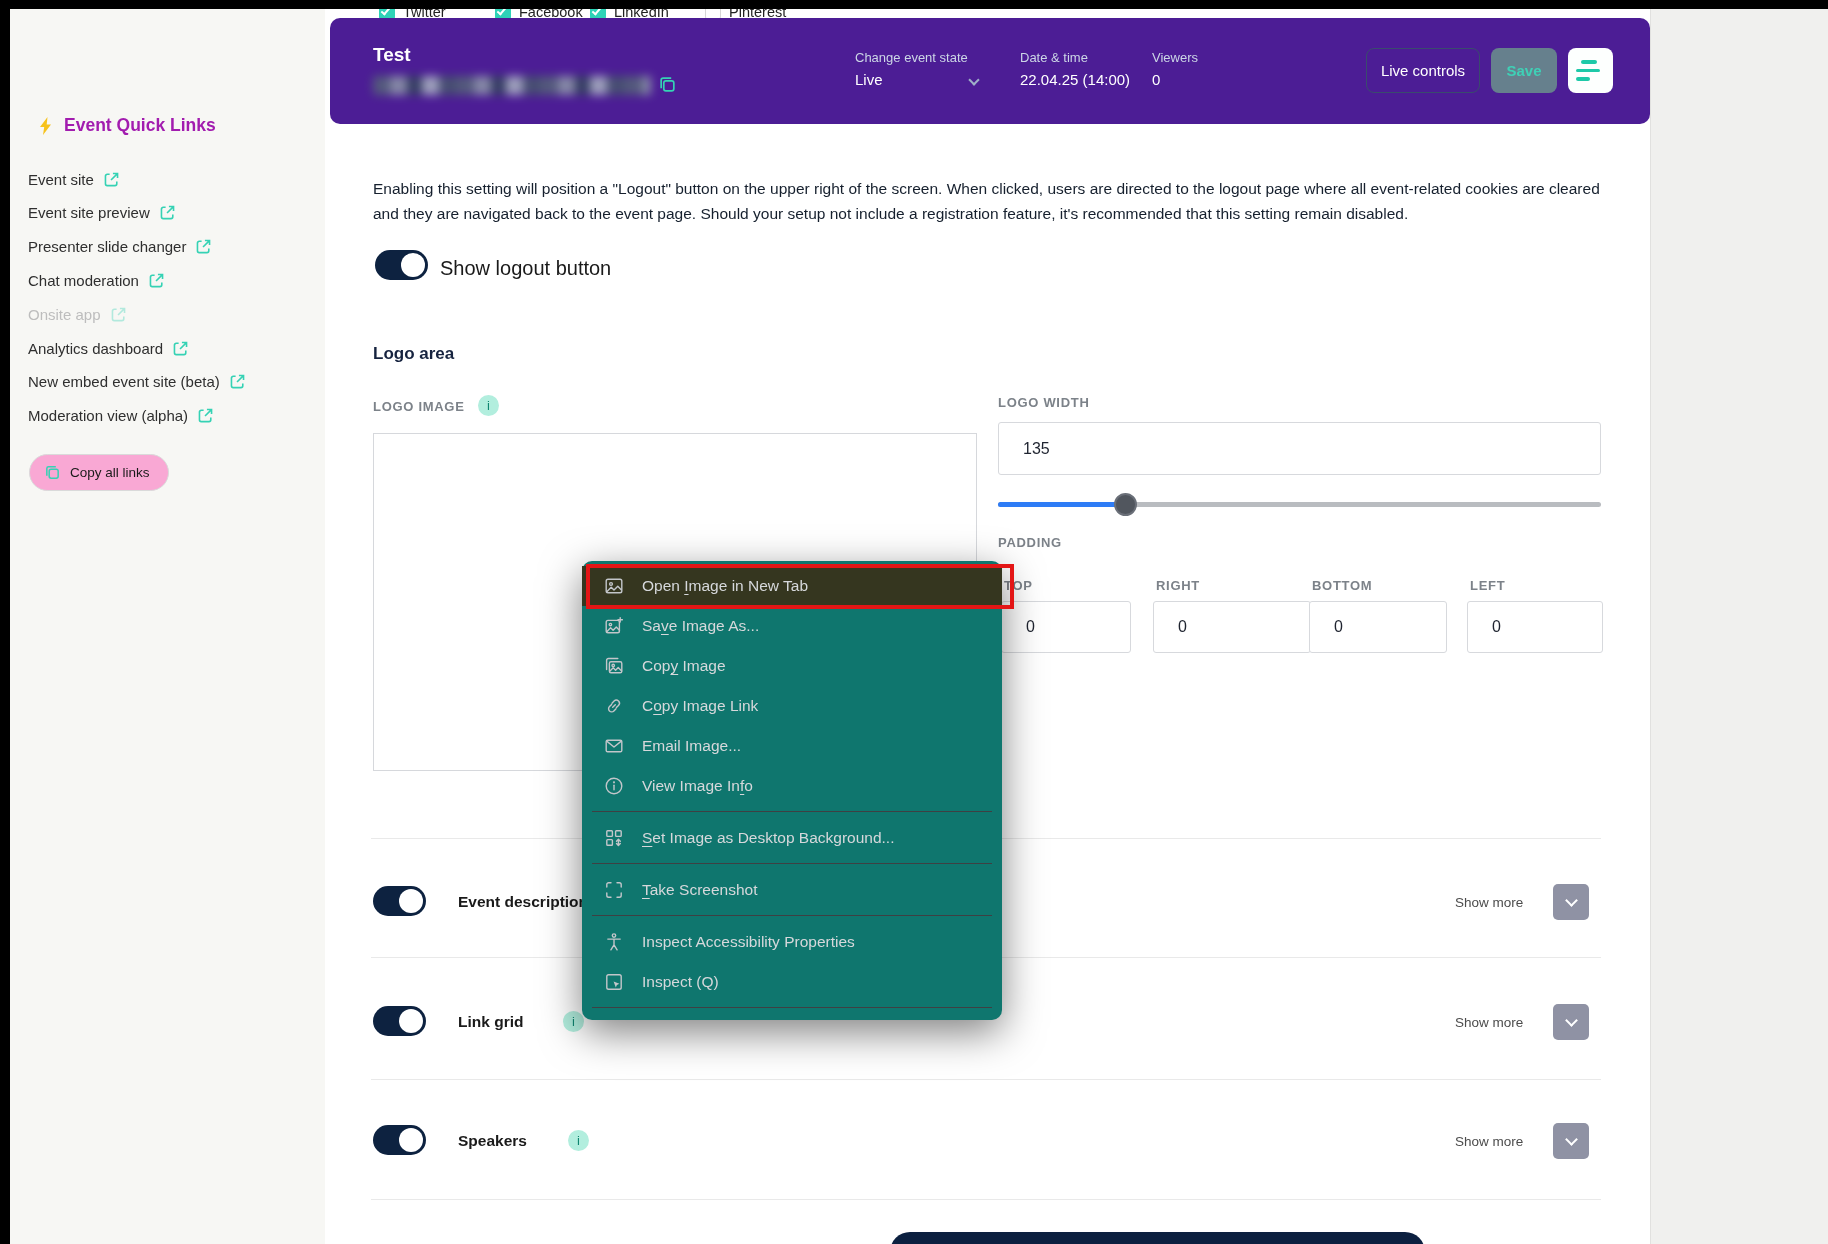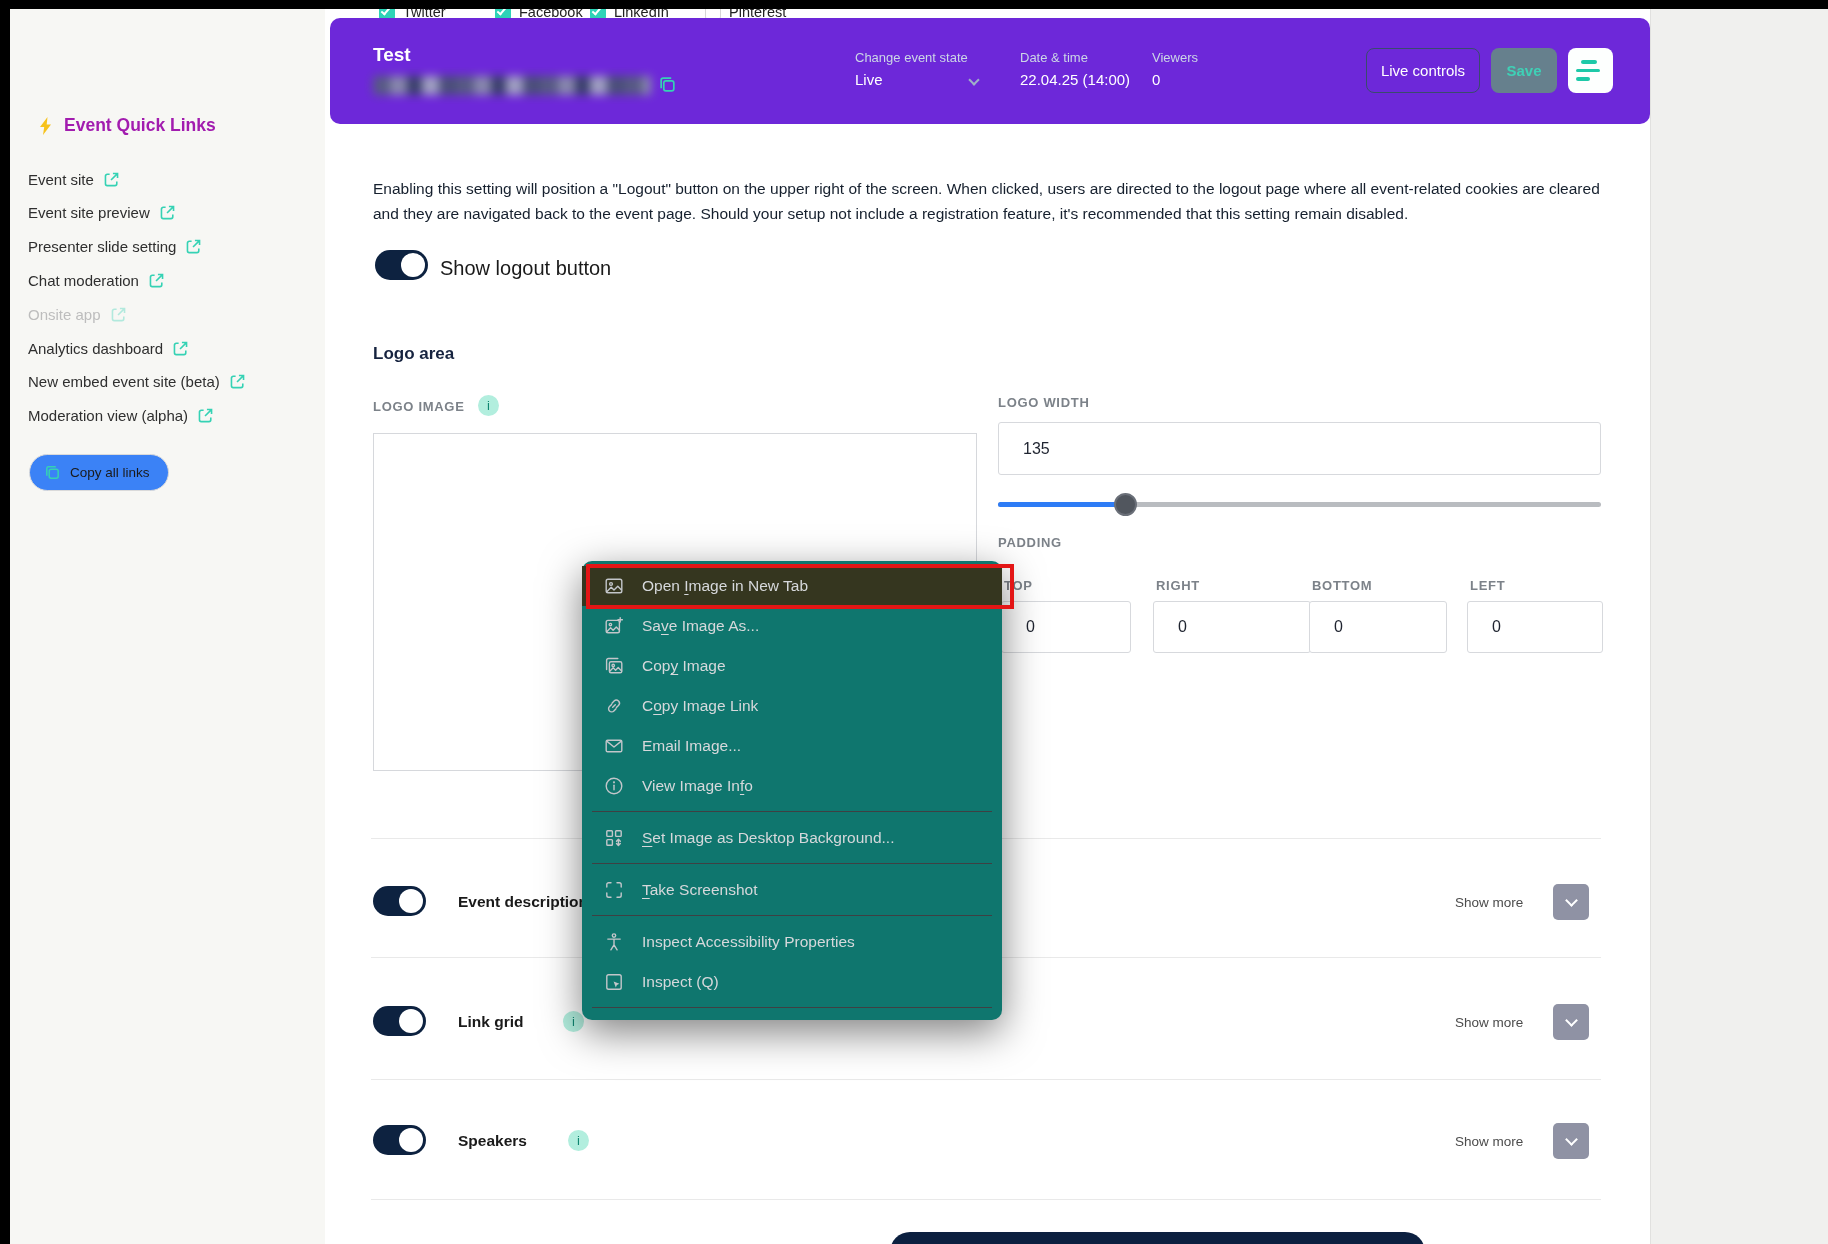--- a/index.html
+++ b/index.html
@@ -12,21 +12,21 @@
   .right-gray{left:1650px;top:9px;width:178px;height:1235px;background:#f0f0ee;border-left:1px solid #e1e1df;}
   .edge-top{left:0;top:0;width:1828px;height:9px;background:#000;z-index:100;}
   .edge-left{left:0;top:0;width:10px;height:1244px;background:#000;z-index:100;}
   
   .cbx{position:absolute;top:4px;display:flex;align-items:center;gap:8px;z-index:5;}
   .cbx .box{width:16px;height:16px;border-radius:3px;background:#2ed3b7;position:relative;}
   .cbx .box.un{background:#fff;border:1px solid #d6d6d6;}
   .cbx .box .ck{position:absolute;left:4px;top:2px;width:5px;height:9px;border-right:2px solid #fff;border-bottom:2px solid #fff;transform:rotate(40deg);}
   .cbx .lab{font-size:14.5px;color:#222;}
   
-  .navbar{left:330px;top:18px;width:1320px;height:106px;background:#6d28d9;border-radius:10px;z-index:30;}
+  .navbar{left:330px;top:18px;width:1320px;height:106px;background:#4c1d95;border-radius:10px;z-index:30;}
   .nv-title{position:absolute;left:43px;top:26px;color:#fff;font-size:19px;font-weight:bold;}
   .nv-blur{position:absolute;left:43px;top:58px;width:278px;height:19px;border-radius:2px;opacity:.9;
     background:repeating-linear-gradient(90deg,#55607a 0 17px,#8b93a8 17px 34px,#33405e 34px 49px,#a6adc0 49px 66px,#47536f 66px 84px);
     filter:blur(5px);}
   .nv-copy{position:absolute;left:328px;top:57px;}
   .nv-lbl{position:absolute;top:32px;font-size:13px;color:#ccd6e6;}
   .nv-val{position:absolute;top:53px;font-size:15px;color:#fff;}
   .btn-outline{position:absolute;top:30px;height:45px;border:1.5px solid #3a4b6e;border-radius:8px;color:#fff;
     font-size:15px;display:flex;align-items:center;justify-content:center;background:transparent;}
   .btn-save{position:absolute;top:30px;height:45px;border-radius:8px;background:#66808d;color:#3fd0b6;
@@ -60,21 +60,21 @@
   .es-card{position:absolute;left:16px;top:20px;width:292px;height:41px;background:#fff;border-radius:4px;
     box-shadow:0 1px 3px rgba(0,0,0,.07);display:flex;align-items:center;padding:0 18px 0 24px;}
   .es-card .t{font-size:14.5px;font-weight:bold;color:#1a1a1a;flex:1;}
   .es-card .c{width:8px;height:8px;border-right:2px solid #333;border-top:2px solid #333;transform:rotate(45deg);}
   .eql-head{position:absolute;left:26px;top:106px;display:flex;align-items:center;gap:8px;}
   .eql-head .t{font-size:17.5px;font-weight:bold;color:#a21caf;}
   .sb-link{position:absolute;left:18px;display:flex;align-items:center;gap:9px;height:22px;}
   .sb-link .t{font-size:15px;color:#2f2f2f;}
   .sb-link.dis .t{color:#bdbdbd;}
   .sb-link.dis svg{opacity:.35;}
-  .copy-all{position:absolute;left:19px;top:445px;height:37px;padding:0 18px 0 14px;border:1px solid #dadada;background:#3b82f6;
+  .copy-all{position:absolute;left:19px;top:445px;height:37px;padding:0 18px 0 14px;border:1px solid #dadada;background:#f9a8d4;
     border-radius:19px;display:flex;align-items:center;gap:9px;font-size:13.5px;color:#1a1a1a;}
   
   .cmenu{position:absolute;left:582px;top:561px;width:420px;background:#0f766e;border-radius:10px;
     box-shadow:0 12px 40px rgba(0,0,0,.5);padding:5px 0 6px;z-index:60;}
   .mi{height:40px;display:flex;align-items:center;padding:0 20px 0 21px;color:#d6d8db;font-size:15.5px;gap:17px;}
   .mi .ic{width:22px;flex:0 0 22px;height:22px;display:flex;align-items:center;justify-content:center;}
   .mi.hl{background:#35361f;}
   .mi .mn{text-decoration:underline;text-underline-offset:3px;}
   .mi .sub{margin-left:auto;width:9px;height:9px;border-right:2px solid #cfd1d4;border-top:2px solid #cfd1d4;transform:rotate(45deg);}
   .msep{height:1px;background:#3e4043;margin:5px 10px 6px;}
@@ -102,21 +102,21 @@
           </svg>
         </div>
         <div class="sb-link" style="top: 192px;">
           <span class="t">Event site preview</span>
           <svg width="17" height="17" viewBox="0 0 18 18" fill="none" stroke="#35d2b4" stroke-width="1.7">
             <path d="M7 3.5H4.5A1.9 1.9 0 002.6 5.4v8.2a1.9 1.9 0 001.9 1.9h8.2a1.9 1.9 0 001.9-1.9V11"></path>
             <path d="M8.5 9.5L15 3M10.5 2.6H15.4V7.5"></path>
           </svg>
         </div>
         <div class="sb-link" style="top: 226px;">
-          <span class="t">Presenter slide setting</span>
+          <span class="t">Presenter slide changer</span>
           <svg width="17" height="17" viewBox="0 0 18 18" fill="none" stroke="#35d2b4" stroke-width="1.7">
             <path d="M7 3.5H4.5A1.9 1.9 0 002.6 5.4v8.2a1.9 1.9 0 001.9 1.9h8.2a1.9 1.9 0 001.9-1.9V11"></path>
             <path d="M8.5 9.5L15 3M10.5 2.6H15.4V7.5"></path>
           </svg>
         </div>
         <div class="sb-link" style="top: 260px;">
           <span class="t">Chat moderation</span>
           <svg width="17" height="17" viewBox="0 0 18 18" fill="none" stroke="#35d2b4" stroke-width="1.7">
             <path d="M7 3.5H4.5A1.9 1.9 0 002.6 5.4v8.2a1.9 1.9 0 001.9 1.9h8.2a1.9 1.9 0 001.9-1.9V11"></path>
             <path d="M8.5 9.5L15 3M10.5 2.6H15.4V7.5"></path>

